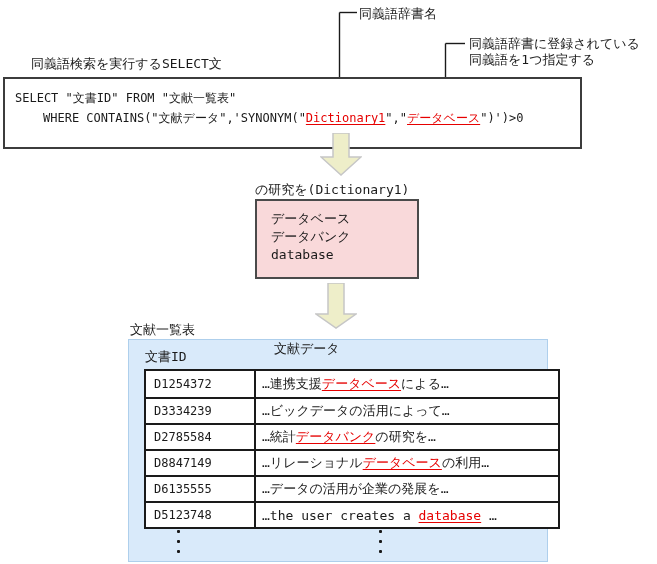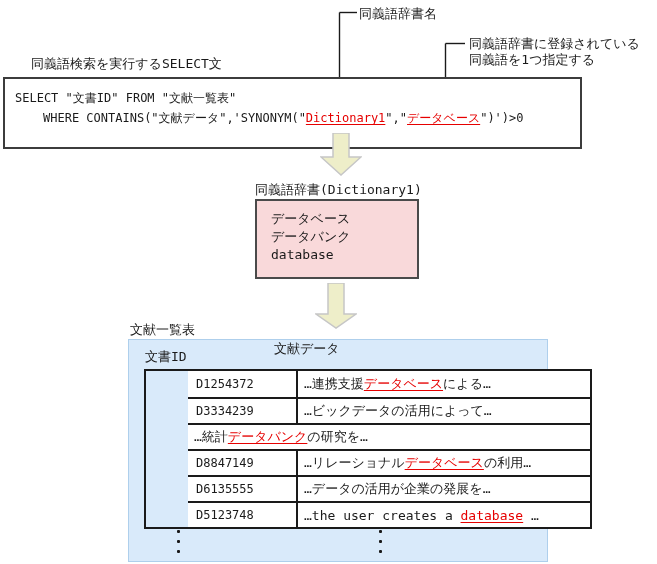--- a/index.html
+++ b/index.html
@@ -17,21 +17,21 @@
 
   .red-term { color:#e60000; text-decoration:underline; text-decoration-color:#e60000; text-underline-offset:2px;text-align:center; }
 
   
   .dict-box { left:255px; top:199px; width:164px; height:80px; background:#f9d9da; border:2px solid #4a4a4a; padding:9px 0 0 14px; }
   .dict-box div { font-size:13px; line-height:18px; white-space:pre; }
 
   
   .panel { left:128px; top:339px; width:420px; height:223px; background:#d9eafa; border:1px solid #aecfec; }
 
-  .doc-table { position:absolute; left:15px; top:29px; width:448px; border:2px solid #1a1a1a; border-bottom:2px solid #1a1a1a;padding-left:42px; }
+  .doc-table { position:absolute; left:15px; top:29px; width:416px; border:2px solid #1a1a1a; border-bottom:2px solid #1a1a1a; }
   .t-row { display:flex; height:26px; border-top:2px solid #1a1a1a; background:#ffffff; }
   .t-row:first-child { border-top:none; }
   .c-id { width:110px; border-right:2px solid #1a1a1a; display:flex; align-items:center; padding-left:8px; font-size:12px; white-space:pre; }
   .c-data { flex:1; display:flex; align-items:center; padding-left:6px; font-size:13px; white-space:pre; overflow:hidden; }
 
   .dots { position:absolute; display:flex; flex-direction:column; gap:7px; }
   .dots i { width:3px; height:3px; background:#1a1a1a; border-radius:1px; }
 
   svg { display:block; }
 </style>
@@ -59,21 +59,21 @@
 
   <div class="abs sql-box">
     <div class="abs mono12" style="left:10px; top:12px;">SELECT "文書ID" FROM "文献一覧表"</div>
     <div class="abs mono12" style="left:38px; top:32px;"><span>WHERE CONTAINS("文献データ",'SYNONYM("</span><span class="red-term">Dictionary1</span><span>","</span><span class="red-term">データベース</span><span>")')&gt;0</span></div>
   </div>
 
   <svg class="abs" style="left:320px; top:133px;" width="42" height="43">
     <polygon points="13,0 29,0 29,24 41,24 21,42 1,24 13,24" fill="#eeeec9" stroke="#c6c6c6" stroke-width="1.5"></polygon>
   </svg>
 
-  <div class="abs jp13" style="left:255px; top:182px;">同義語辞書(Dictionary1)</div>
+  <div class="abs jp13" style="left:255px; top:182px;">の研究を(Dictionary1)</div>
   <div class="abs dict-box">
     <div>データベース</div>
     <div>データバンク</div>
     <div>database</div>
   </div>
 
   <svg class="abs" style="left:315px; top:283px;" width="42" height="47">
     <polygon points="13,0 29,0 29,31 41,31 21,45 1,31 13,31" fill="#eeeec9" stroke="#c6c6c6" stroke-width="1.5"></polygon>
   </svg>
 
@@ -86,20 +86,21 @@
     <div class="doc-table">
       <div class="t-row">
         <div class="c-id">D1254372</div>
         <div class="c-data"><span>…連携支援</span><span class="red-term">データベース</span><span>による…</span></div>
       </div>
       <div class="t-row">
         <div class="c-id">D3334239</div>
         <div class="c-data"><span>…ビックデータの活用によって…</span><span class="red-term"></span><span></span></div>
       </div>
       <div class="t-row">
+        <div class="c-id">D2785584</div>
         <div class="c-data"><span>…統計</span><span class="red-term">データバンク</span><span>の研究を…</span></div>
       </div>
       <div class="t-row">
         <div class="c-id">D8847149</div>
         <div class="c-data"><span>…リレーショナル</span><span class="red-term">データベース</span><span>の利用…</span></div>
       </div>
       <div class="t-row">
         <div class="c-id">D6135555</div>
         <div class="c-data"><span>…データの活用が企業の発展を…</span><span class="red-term"></span><span></span></div>
       </div>

